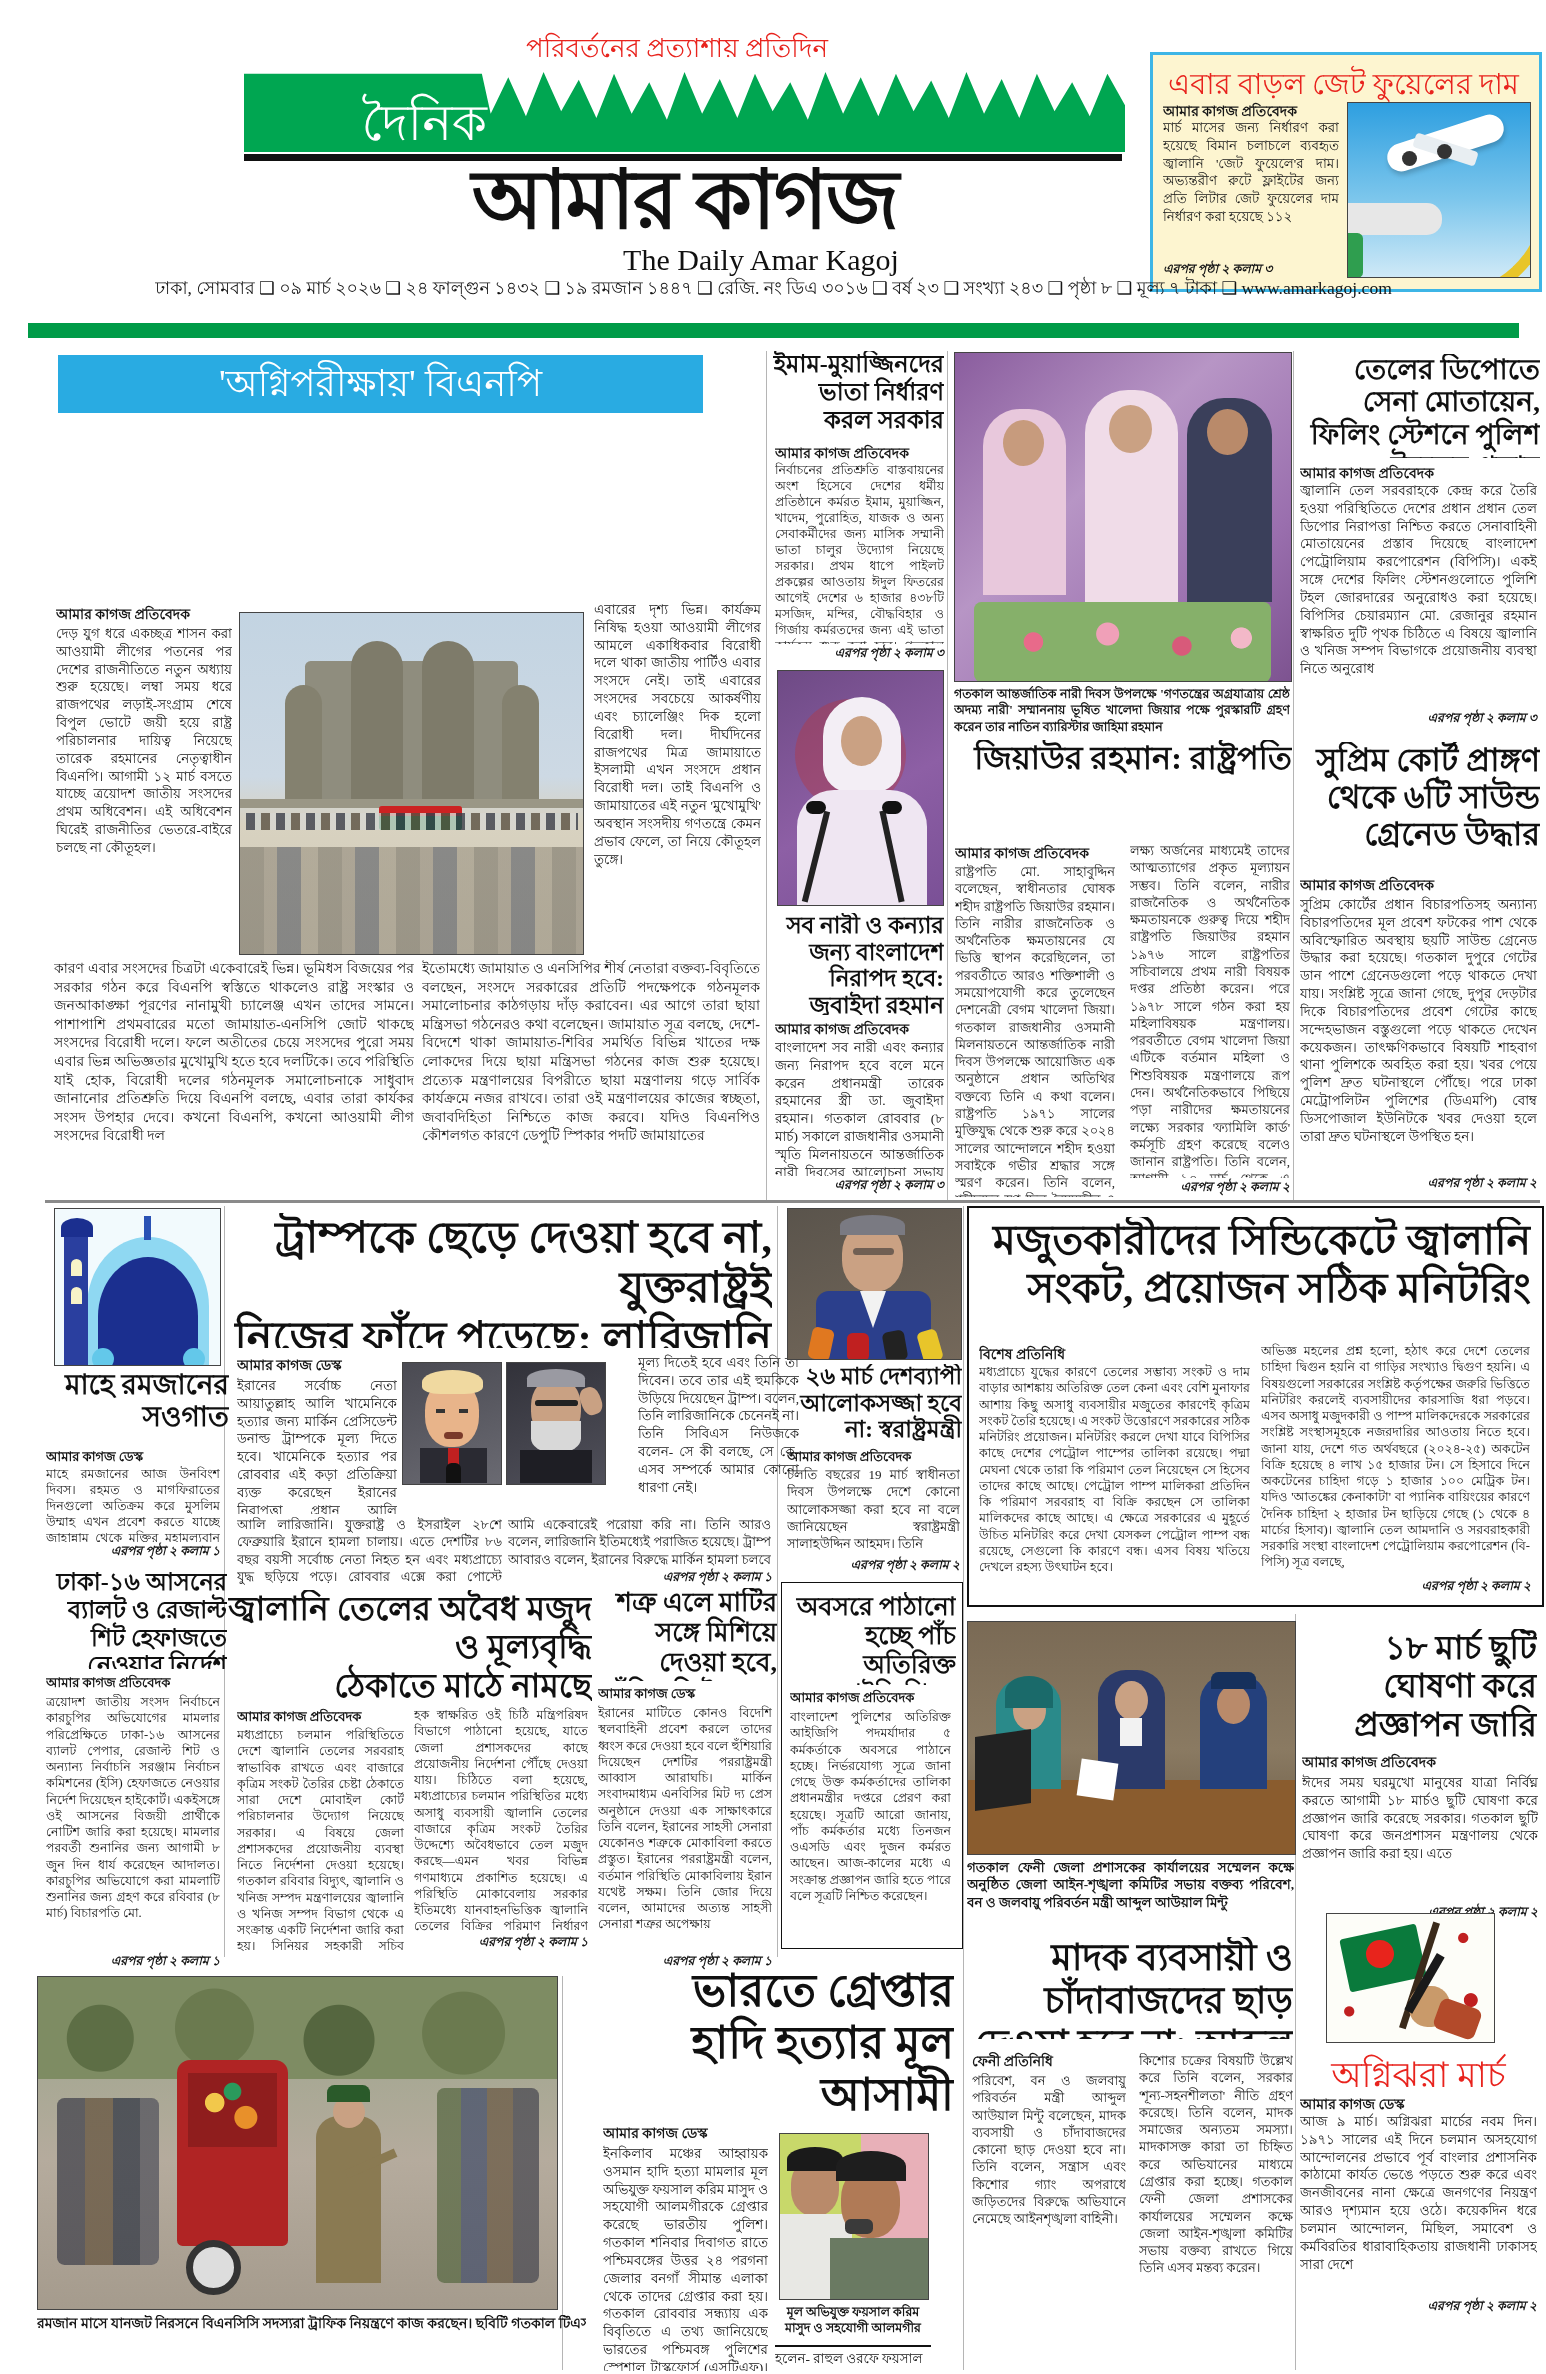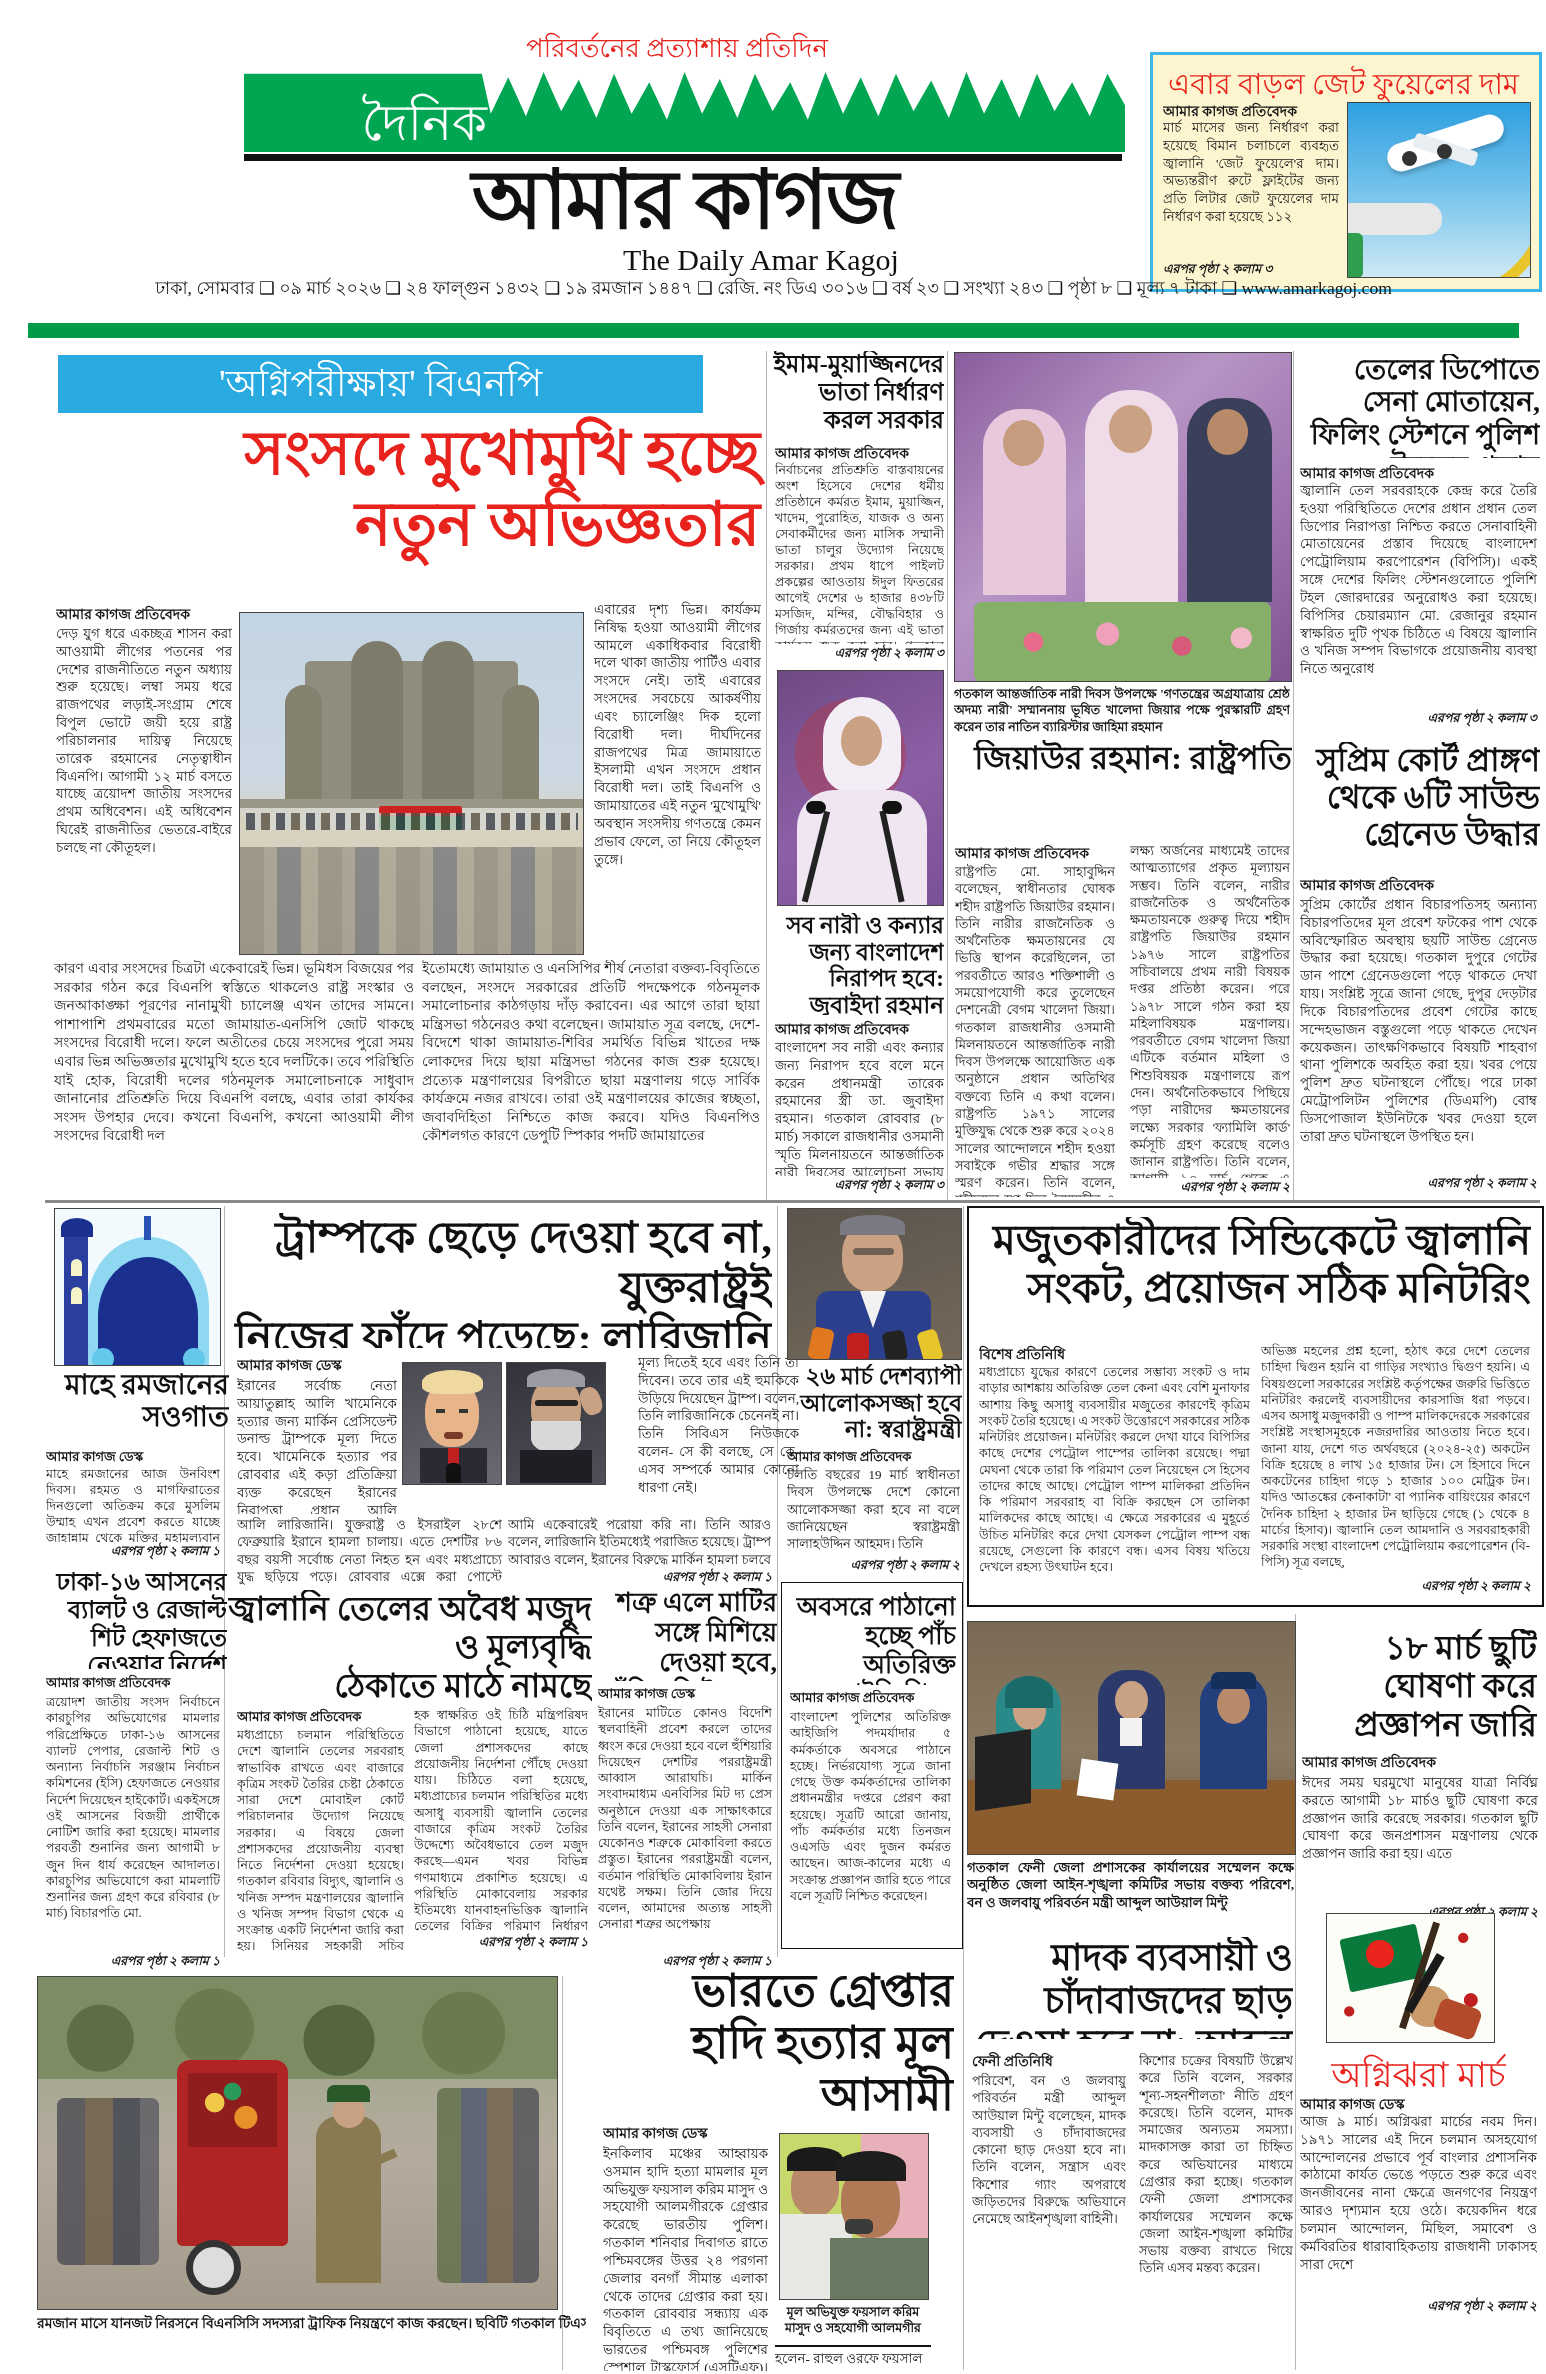--- a/index.html
+++ b/index.html
@@ -58,24 +58,20 @@
   <div class="hrule" style="left:45px;top:1200px;width:1495px;height:2.8px;"></div>
   <div class="vr" style="left:224px;top:1206px;height:751px;"></div>
   <div class="vr" style="left:777px;top:1206px;height:751px;"></div>
   <div class="vr" style="left:963px;top:1206px;height:1164px;"></div>
   <div class="vr" style="left:1295px;top:1614px;height:756px;"></div>
   <div class="vr" style="left:562px;top:1976px;height:394px;"></div>
 
   <div class="a c" style="left:58px;top:355px;width:645px;height:58px;background:#29abe2;">
     <span class="b" style="color:#fff;font-size:37px;line-height:58px;">'অগ্নিপরীক্ষায়' বিএনপি</span>
   </div>
-  <div class="a hl red" style="left:53px;top:419px;width:707px;font-size:61px;">
-    <div>সংসদে মুখোমুখি হচ্ছে</div>
-    <div>নতুন অভিজ্ঞতার</div>
-  </div>
   <div class="a byl" style="left:56px;top:603px;width:186px;">আমার কাগজ প্রতিবেদক</div>
   <div class="a body clip" style="left:56px;top:625px;width:176px;height:327px;">দেড় যুগ ধরে একচ্ছত্র শাসন করা আওয়ামী লীগের পতনের পর দেশের রাজনীতিতে নতুন অধ্যায় শুরু হয়েছে। লম্বা সময় ধরে রাজপথের লড়াই-সংগ্রাম শেষে বিপুল ভোটে জয়ী হয়ে রাষ্ট্র পরিচালনার দায়িত্ব নিয়েছে তারেক রহমানের নেতৃত্বাধীন বিএনপি। আগামী ১২ মার্চ বসতে যাচ্ছে ত্রয়োদশ জাতীয় সংসদের প্রথম অধিবেশন। এই অধিবেশন ঘিরেই রাজনীতির ভেতরে-বাইরে চলছে না কৌতূহল।</div>
   <div class="img imgb" style="left:239px;top:612px;width:343px;height:341px;background:linear-gradient(180deg,#c3d4e2 0%,#cdd9e4 48%,#d8d2c0 62%,#cfc9b8 100%);">
     <div style="position:absolute;left:65px;top:48px;width:213px;height:139px;background:#8f8d7e;border-radius:5.6px;"></div>
     <div style="position:absolute;left:45px;top:72px;width:37px;height:115px;background:#84816f;border-radius:18.6px 18.6px 0 0;"></div>
     <div style="position:absolute;left:262px;top:72px;width:37px;height:115px;background:#84816f;border-radius:18.6px 18.6px 0 0;"></div>
     <div style="position:absolute;left:111px;top:28px;width:52px;height:160px;background:#7e7b6a;border-radius:26px 26px 0 0;"></div>
     <div style="position:absolute;left:182px;top:28px;width:52px;height:160px;background:#7e7b6a;border-radius:26px 26px 0 0;"></div>
     <div style="position:absolute;left:0;top:186px;width:343px;height:9.3px;background:#9a9786;"></div>
     <div style="position:absolute;left:139px;top:193px;width:83px;height:24px;background:linear-gradient(180deg,#cc2222 0 40%,#0a7a3c 40% 100%);border-radius:2.8px;"></div>

